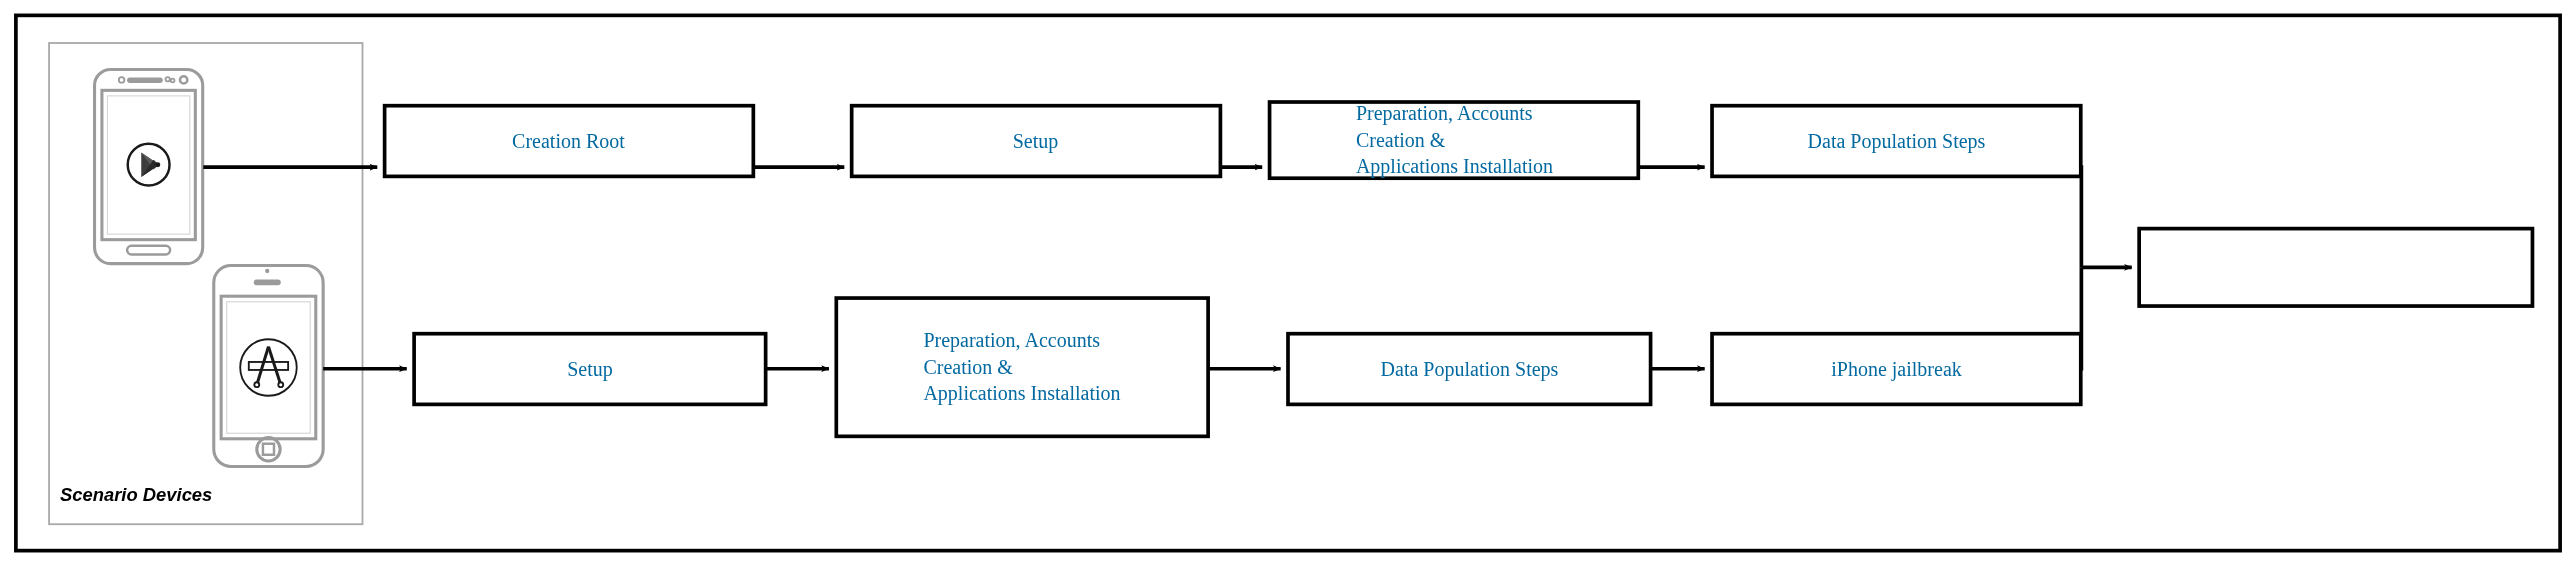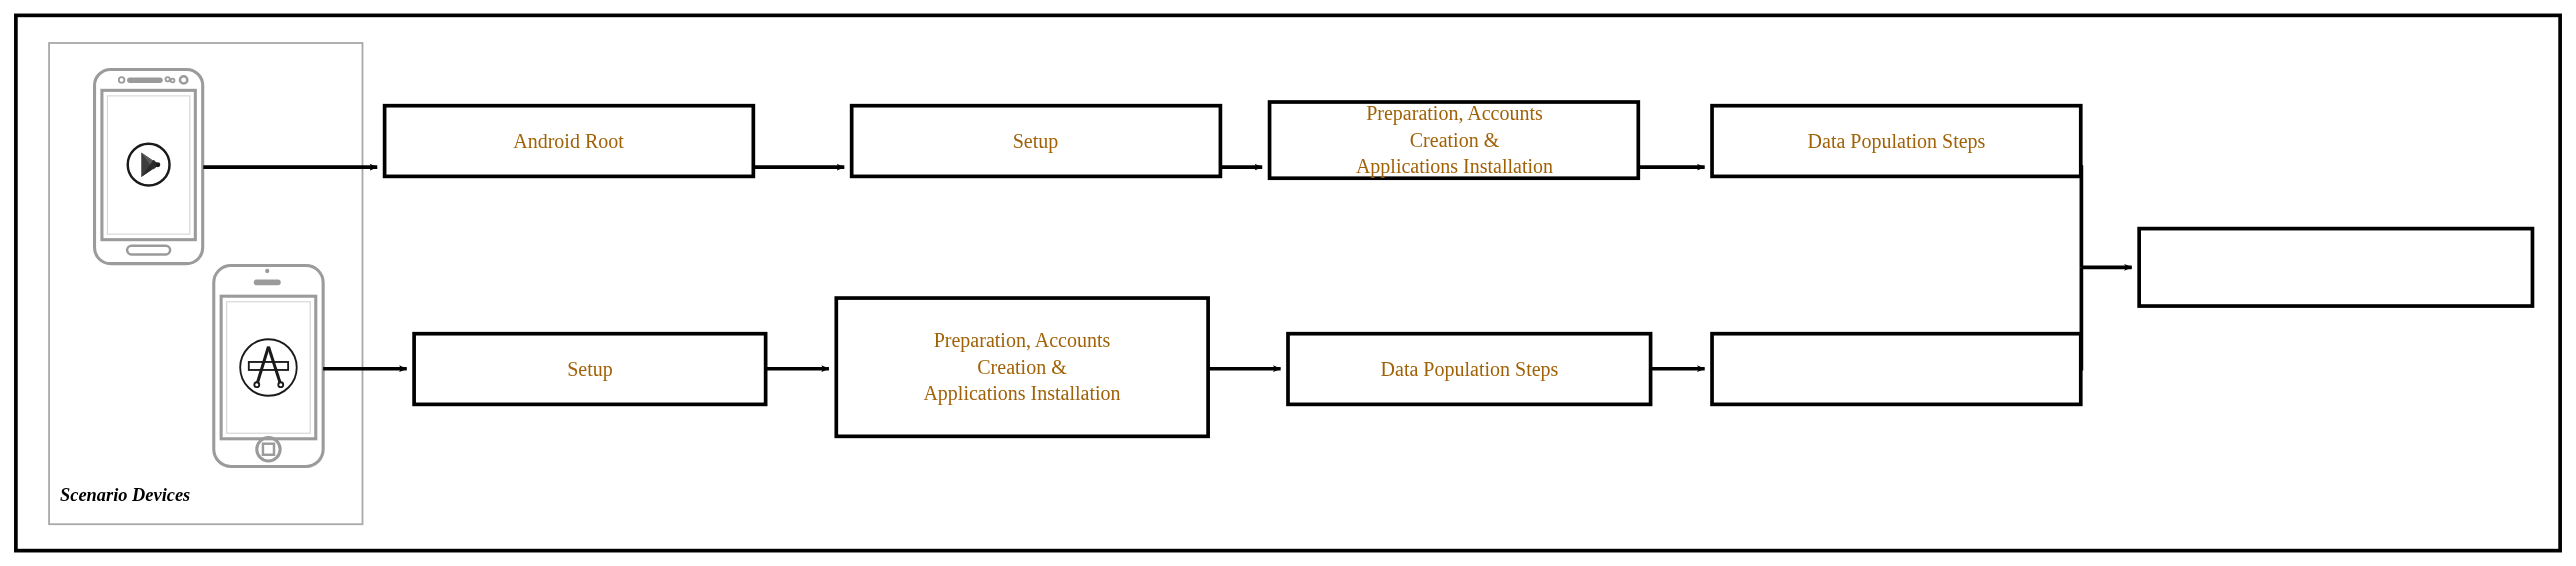--- a/index.html
+++ b/index.html
@@ -22,32 +22,32 @@
     left: 0;
     top: 0;
     width: 2576px;
     height: 566px;
   }
   .box-label {
     position: absolute;
     display: flex;
     align-items: center;
     justify-content: center;
-    text-align: center;
-    color: #a16207;
+    text-align: left;
+    color: #0369a1;
     font-family: "Liberation Serif", "DejaVu Serif", serif;
     font-size: 20px;
     line-height: 1.32;
     white-space: pre-line;
     pointer-events: none;
   }
   .panel-caption {
     position: absolute;
     color: #000000;
-    font-family: Liberation Serif, serif;
+    font-family: Liberation Sans, sans-serif;
     font-size: 18.4px;
     font-weight: bold;
     font-style: italic;
     line-height: 1;
     white-space: nowrap;
   }
 </style>
 </head>
 <body>
 
@@ -121,36 +121,37 @@
     <line x1="525" y1="600" x2="661" y2="600" stroke="#000000" stroke-width="6" marker-end="url(#arrowhead)"></line>
     <line x1="1245" y1="600" x2="1348" y2="600" stroke="#000000" stroke-width="6" marker-end="url(#arrowhead)"></line>
     <line x1="1965" y1="600" x2="2083" y2="600" stroke="#000000" stroke-width="6" marker-end="url(#arrowhead)"></line>
     <line x1="2685" y1="600" x2="2773" y2="600" stroke="#000000" stroke-width="6" marker-end="url(#arrowhead)"></line>
 
     <polyline points="3385,272 3386,272 3386,435" fill="none" stroke="#000000" stroke-width="6"></polyline>
     <polyline points="3385,600 3386,600 3386,435" fill="none" stroke="#000000" stroke-width="6"></polyline>
     <line x1="3386" y1="435" x2="3468" y2="435" stroke="#000000" stroke-width="6" marker-end="url(#arrowhead)"></line>
   </svg>
 
-  <div class="box-label" style="left:384px; top:106px; width:369px; height:71px;">Android Root</div>
+  <div class="box-label" style="left:384px; top:106px; width:369px; height:71px;">Creation Root</div>
 
   <div class="box-label" style="left:851px; top:106px; width:369px; height:71px;">Setup</div>
 
   <div class="box-label" style="left:1270px; top:102px; width:369px; height:76px;">Preparation, Accounts
 Creation &amp;
 Applications Installation</div>
 
   <div class="box-label" style="left:1712px; top:106px; width:369px; height:71px;">Data Population Steps</div>
 
   <div class="box-label" style="left:414px; top:334px; width:352px; height:71px;">Setup</div>
 
   <div class="box-label" style="left:836px; top:298px; width:372px; height:138px;">Preparation, Accounts
 Creation &amp;
 Applications Installation</div>
 
   <div class="box-label" style="left:1288px; top:334px; width:363px; height:71px;">Data Population Steps</div>
 
+  <div class="box-label" style="left:1712px; top:334px; width:369px; height:71px;">iPhone jailbreak</div>
 
 
   <div class="panel-caption" style="left:60px; top:486px;">Scenario Devices</div>
 
 </div>
 
 
 </body></html>

